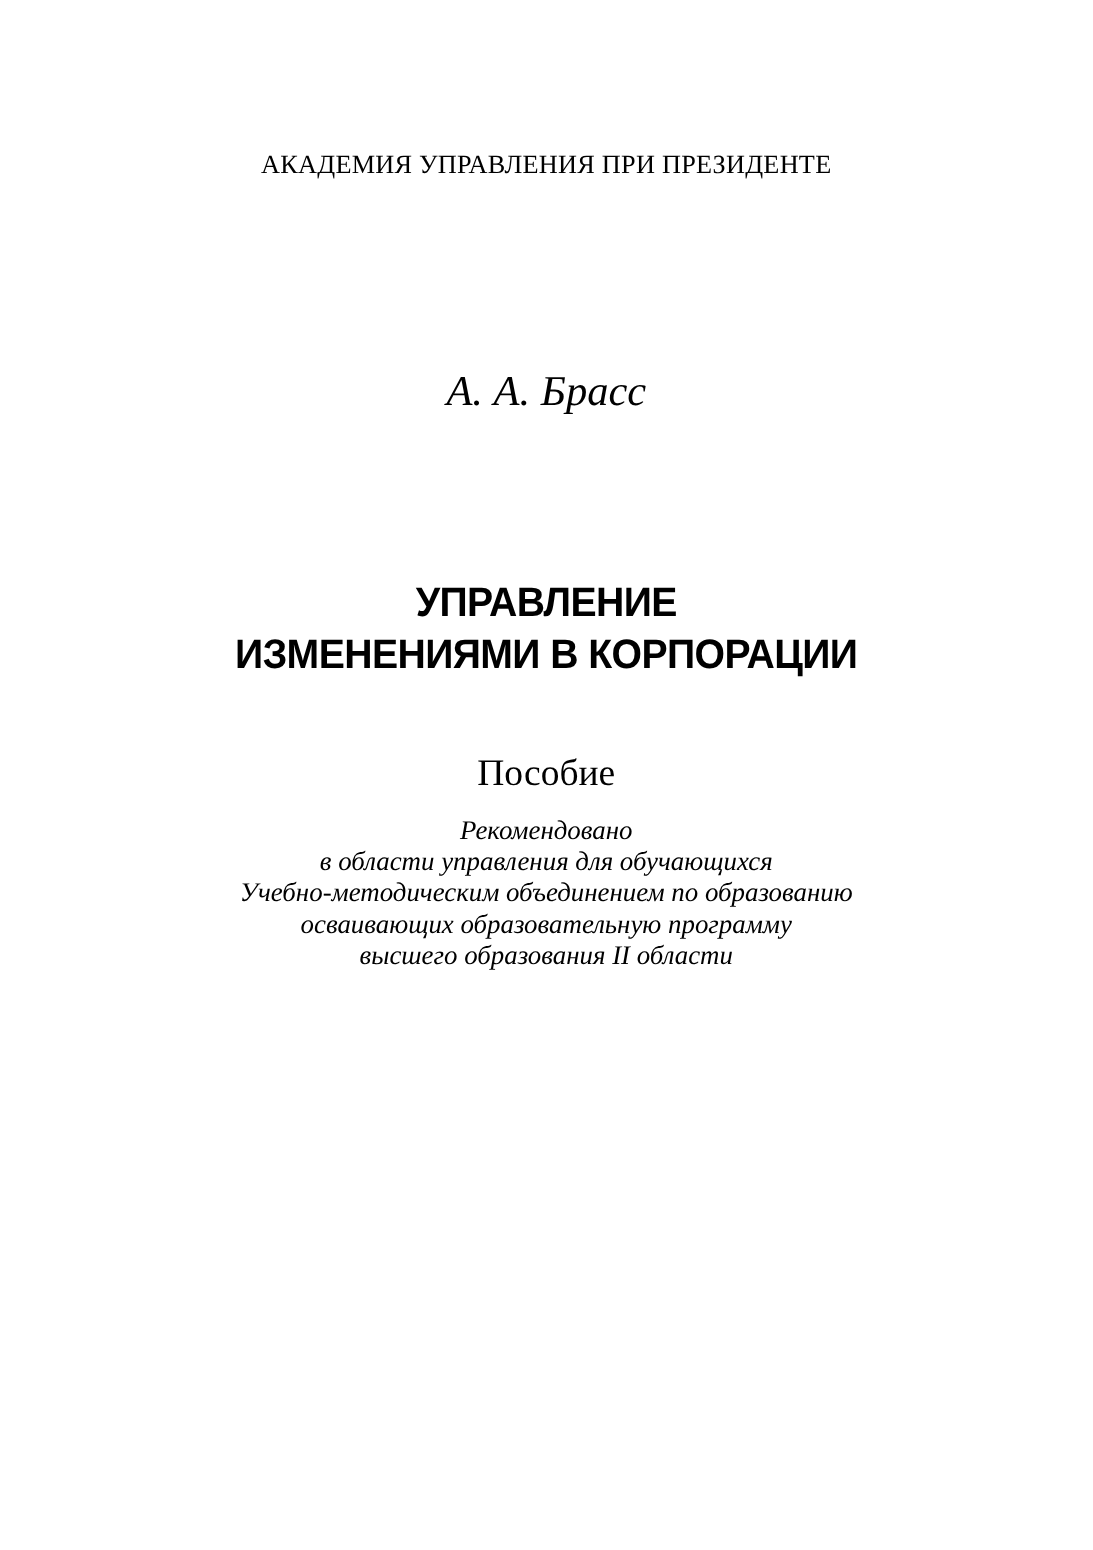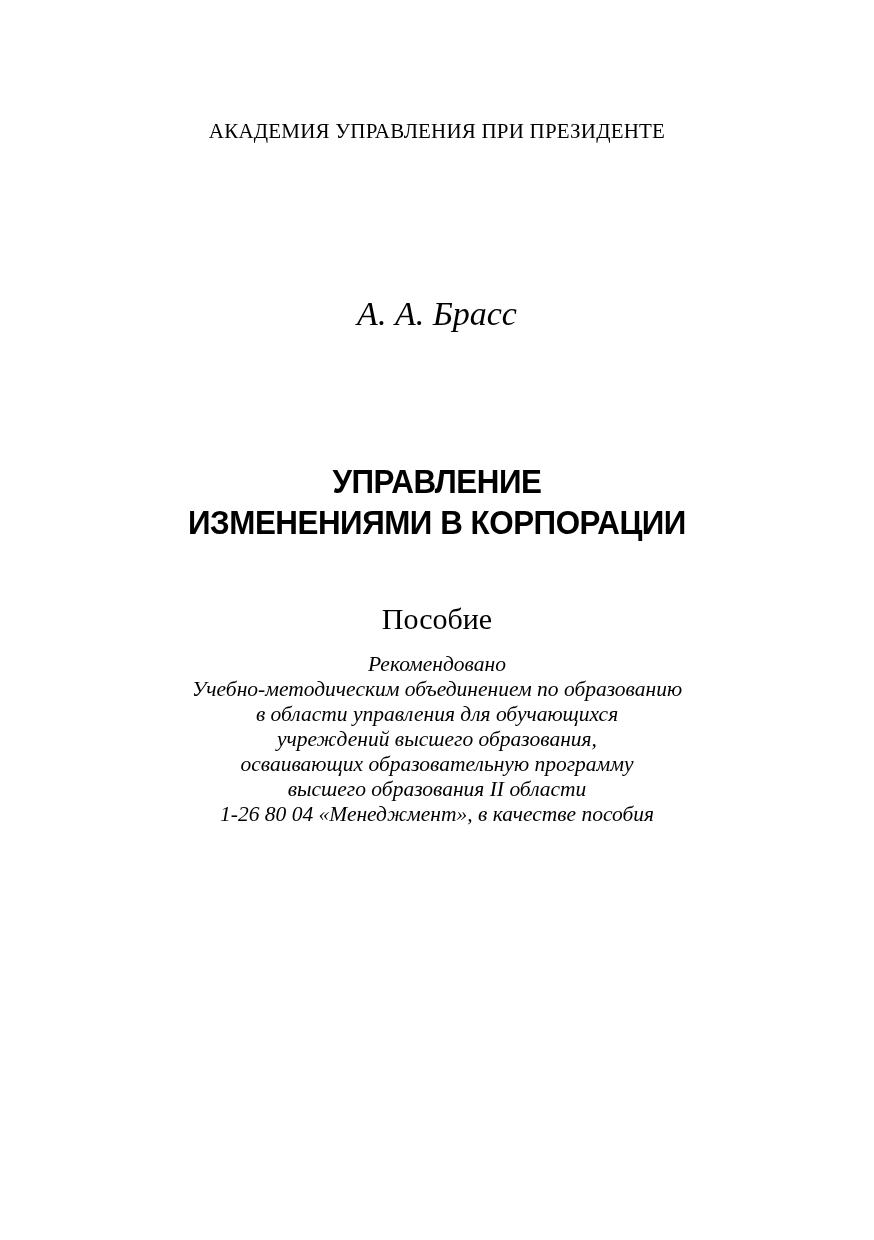--- a/index.html
+++ b/index.html
@@ -76,22 +76,20 @@
 
   <h1 class="block title">
     <div>УПРАВЛЕНИЕ</div>
     <div>ИЗМЕНЕНИЯМИ В КОРПОРАЦИИ</div>
   </h1>
 
   <div class="block subtitle">Пособие</div>
 
   <section class="block recommendation">
     <div>Рекомендовано</div>
+    <div>в области управления для обучающихся</div>
     <div>Учебно-методическим объединением по образованию</div>
-    <div>в области управления для обучающихся</div>
-    <div>учреждений высшего образования,</div>
     <div>осваивающих образовательную программу</div>
     <div>высшего образования II области</div>
-    <div>1-26 80 04 «Менеджмент», в качестве пособия</div>
   </section>
 
 
 </div>
 
 </body></html>

